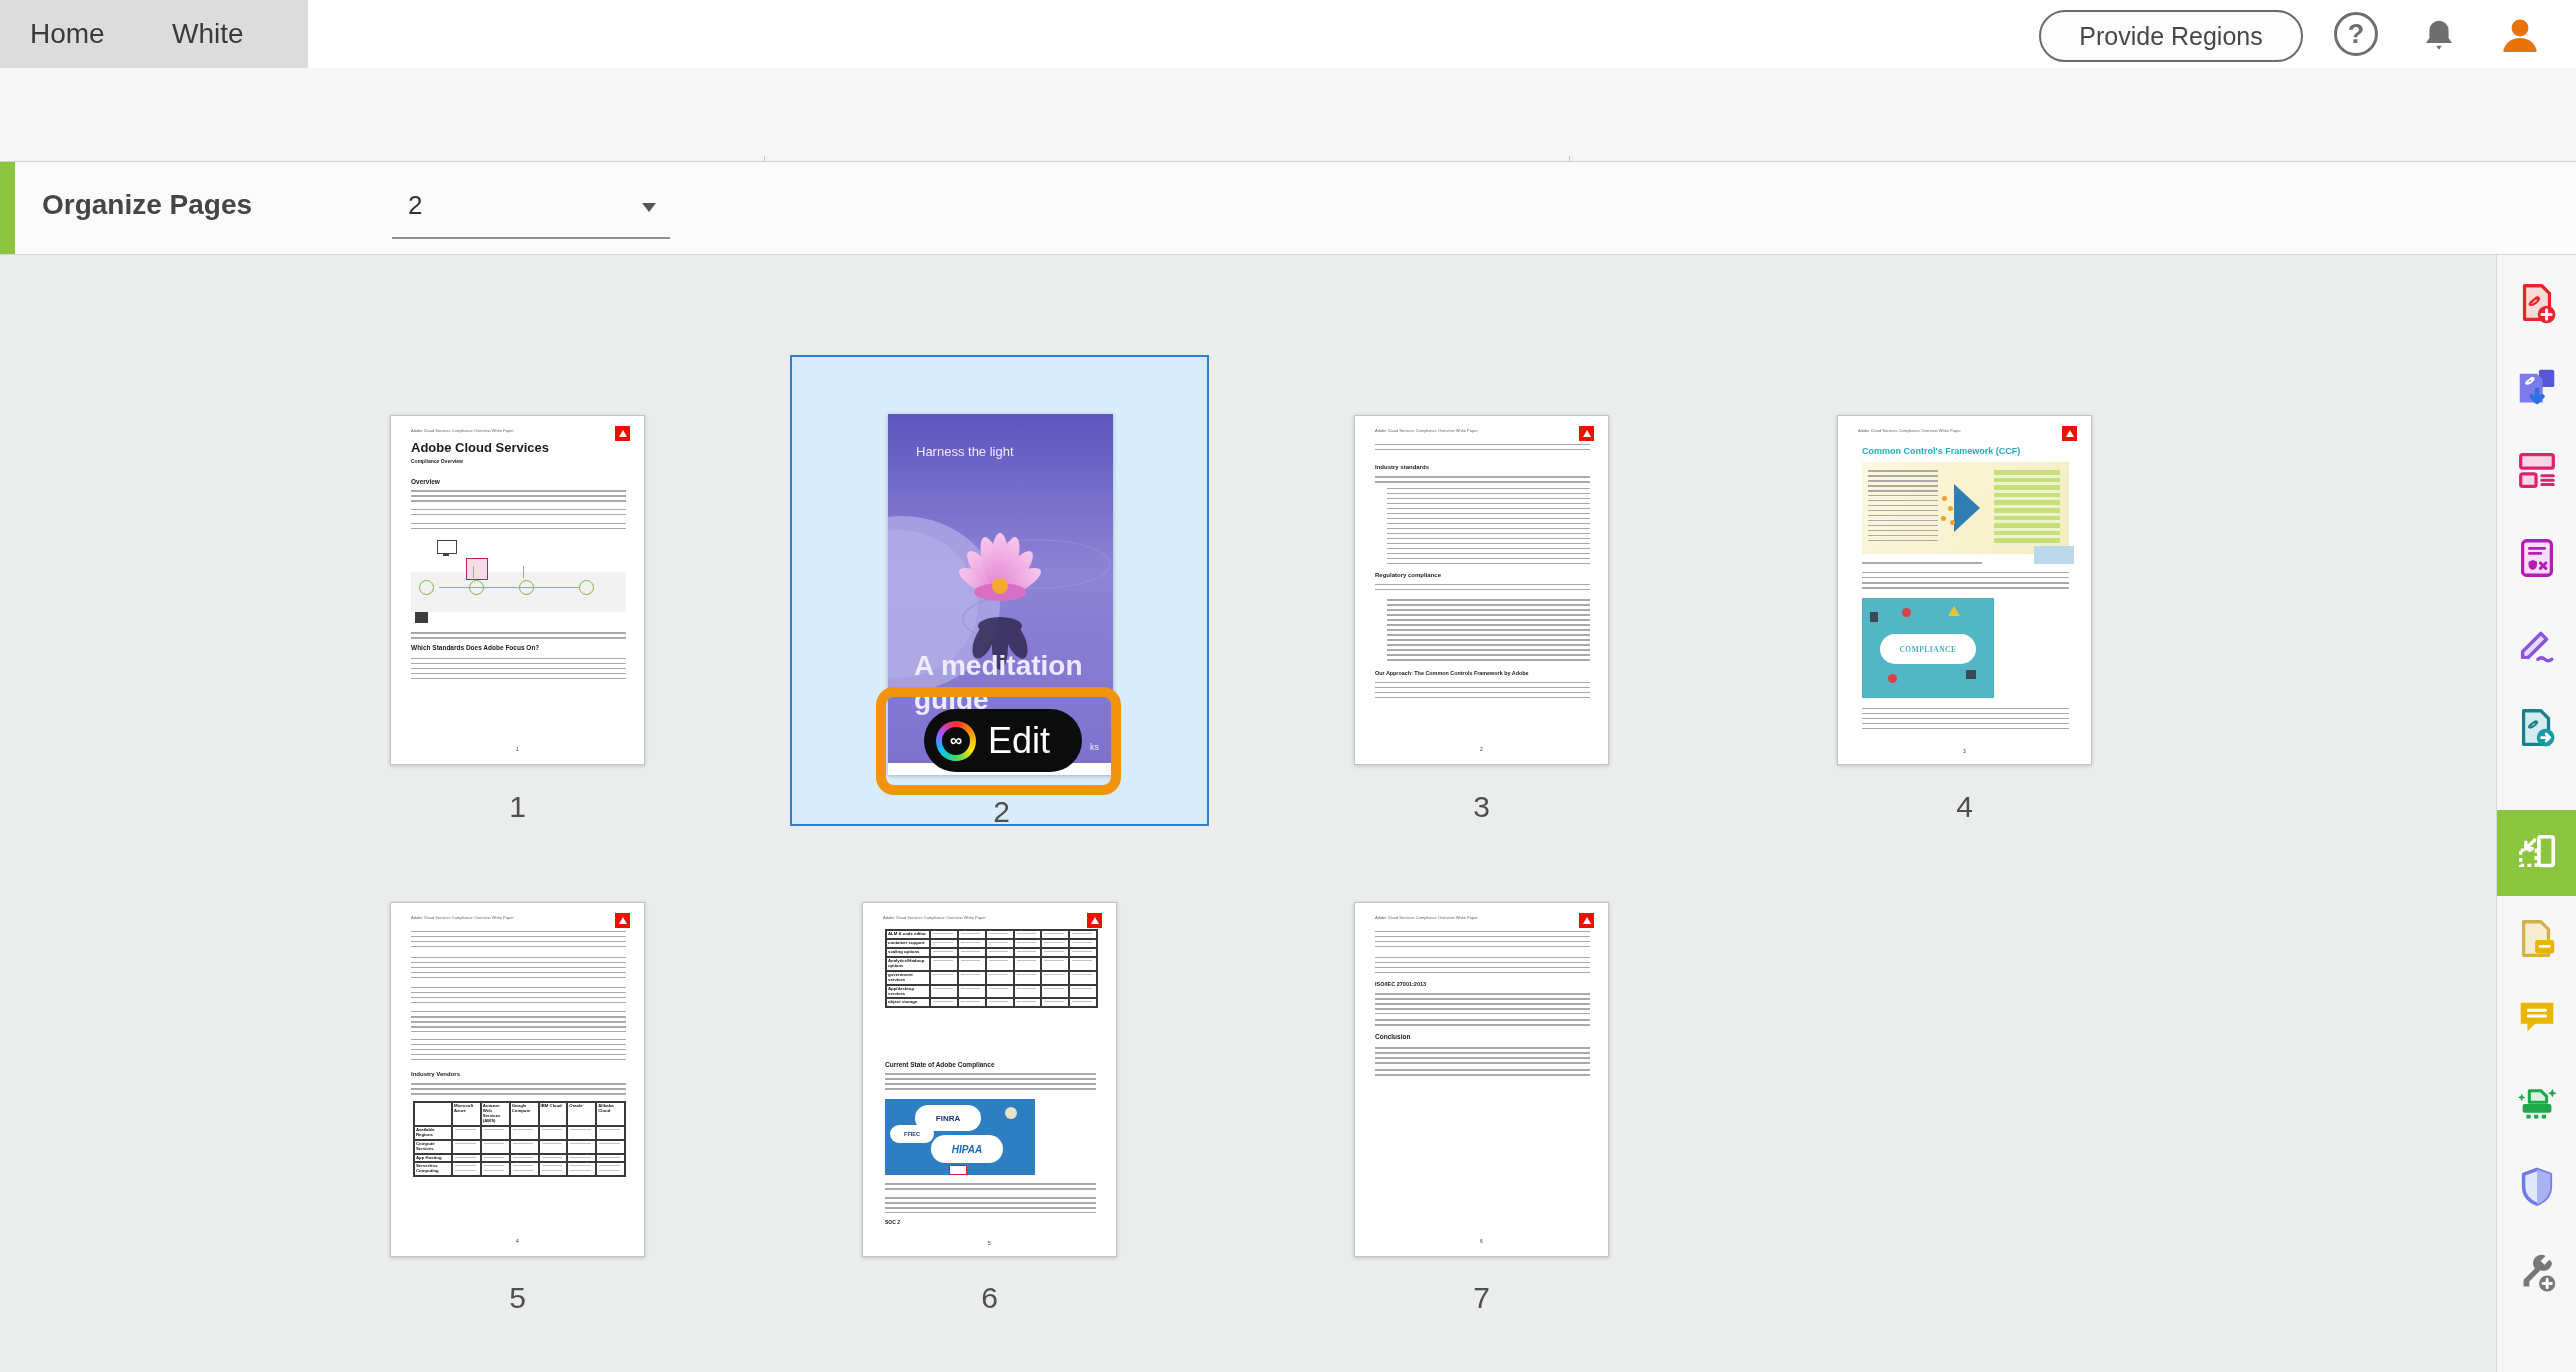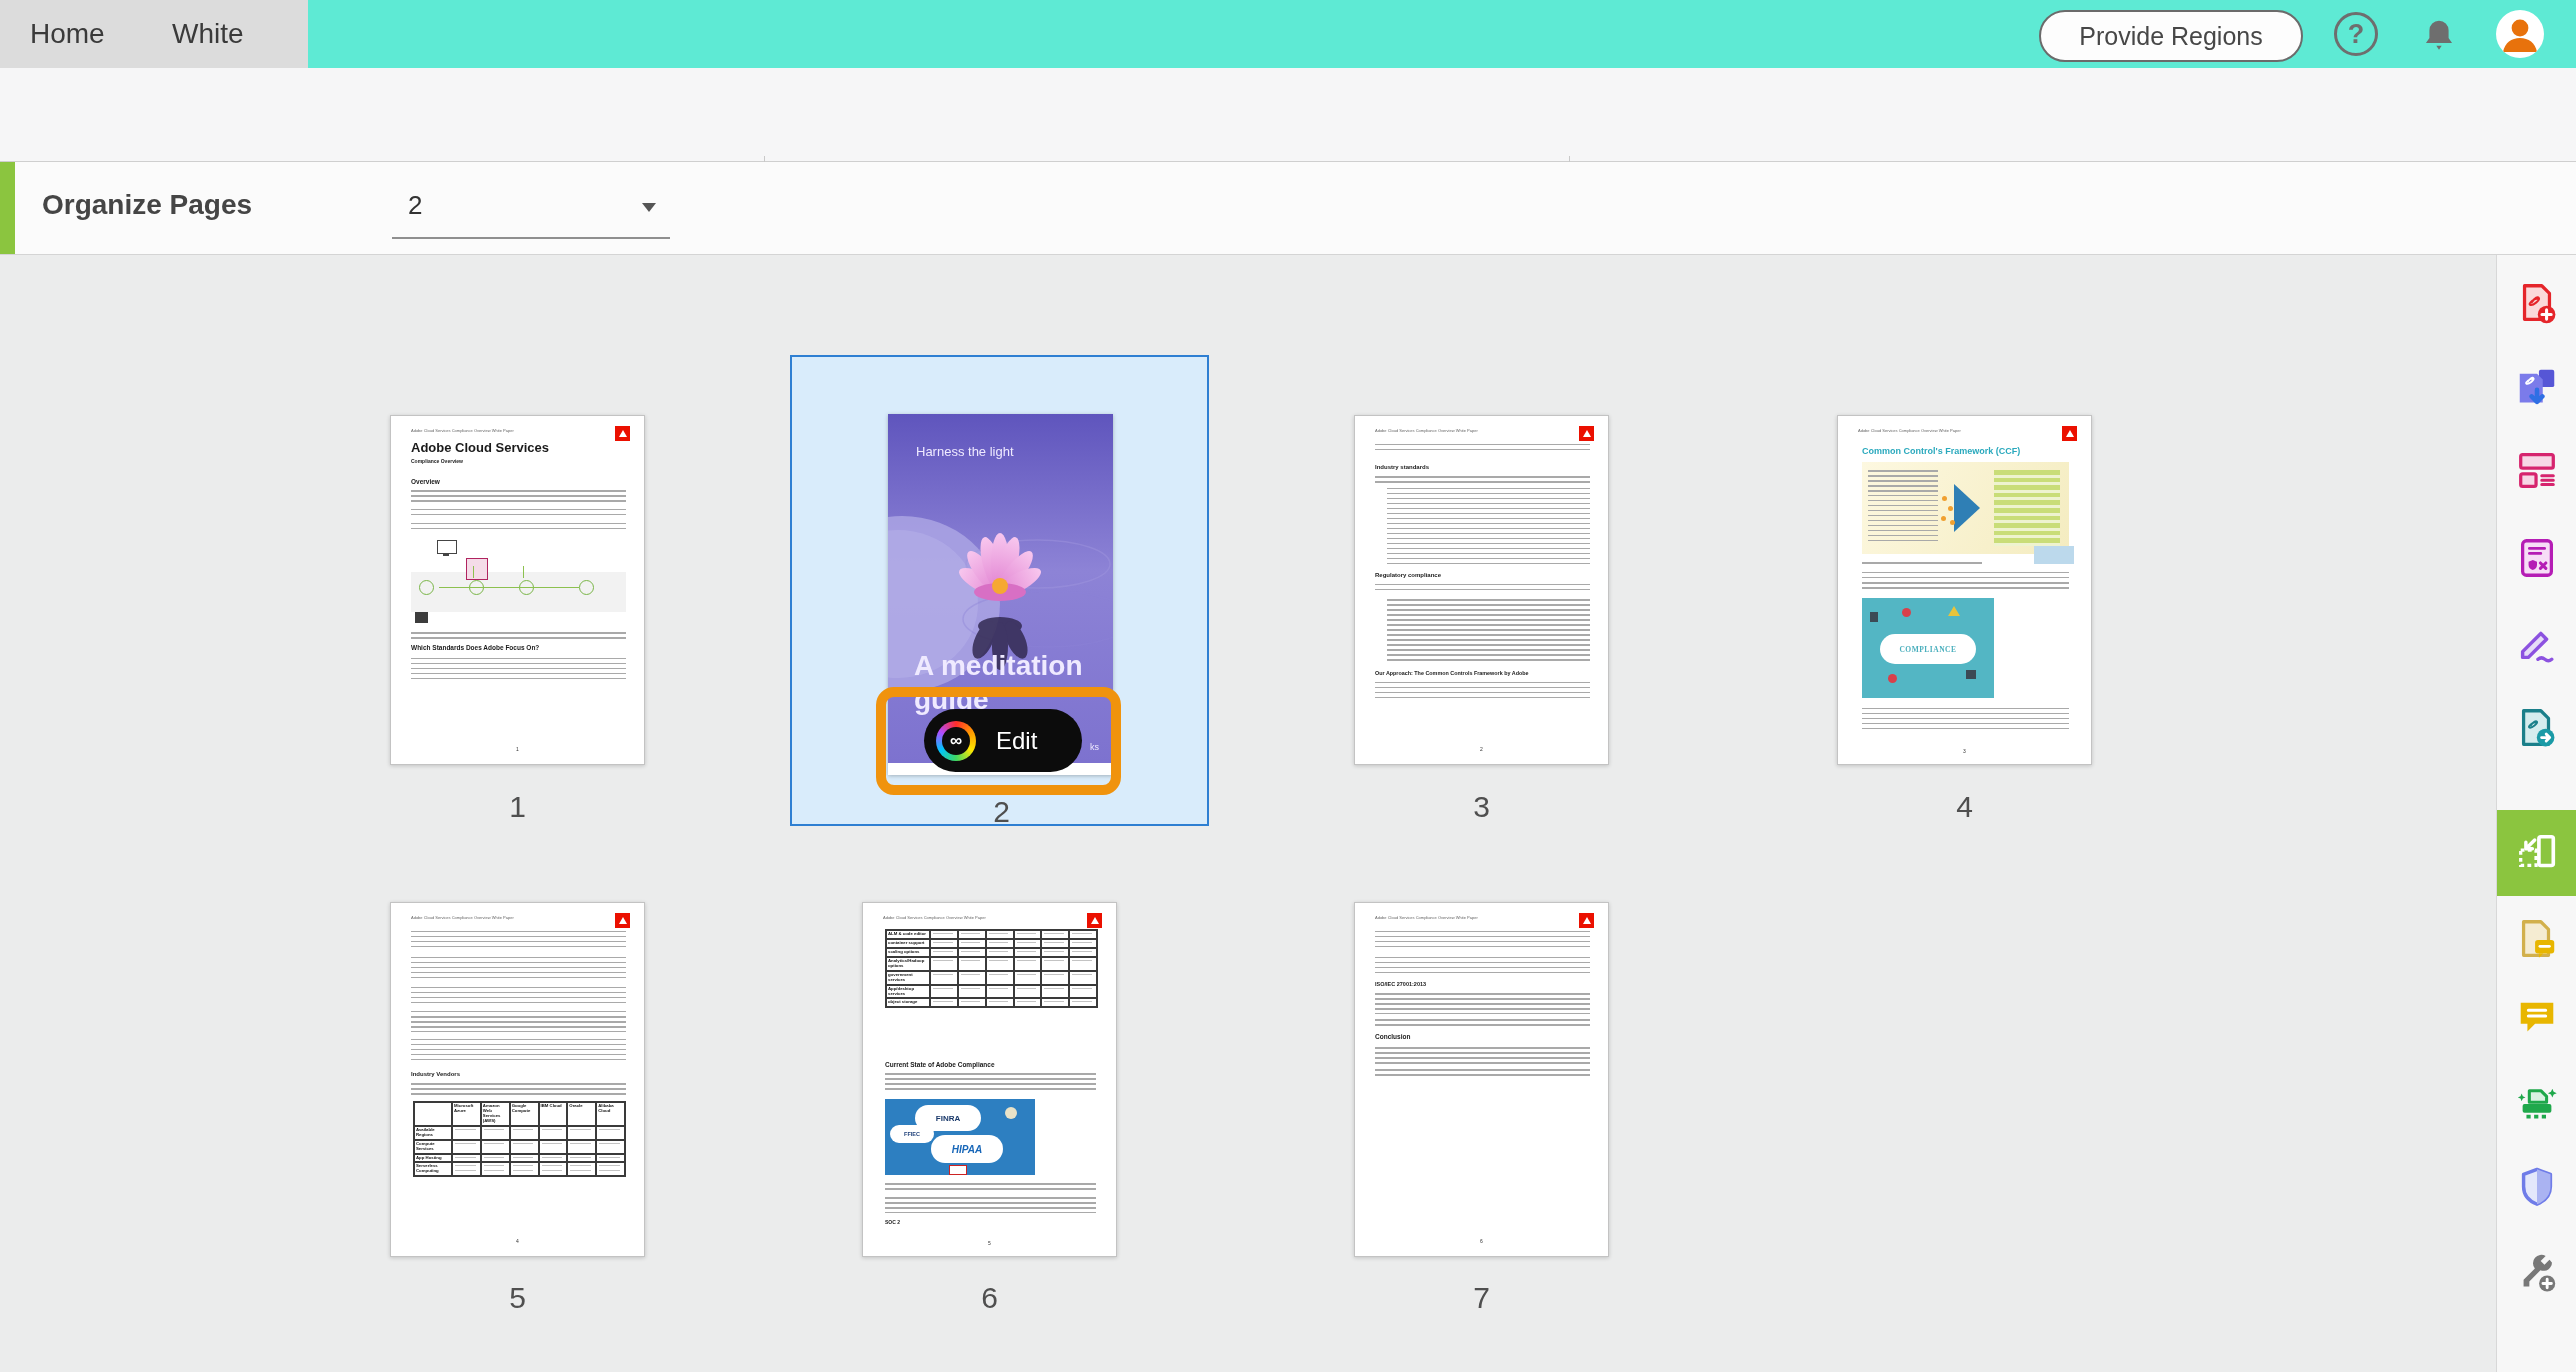--- a/index.html
+++ b/index.html
@@ -1,20 +1,20 @@
 <!DOCTYPE html>
 <html><head>
 <meta charset="utf-8">
 <style>
   html,body{margin:0;padding:0;background:#9a9a9a;}
   #app{position:relative;width:2576px;height:1373px;overflow:hidden;
        font-family:"Liberation Sans",sans-serif;background:#ebecec;user-select:none;}
   .abs{position:absolute;}
   
-  #tabbar{position:absolute;left:0;top:0;width:2576px;height:68px;background:#5eead4;}
+  #tabbar{position:absolute;left:0;top:0;width:2576px;height:68px;background:#ffffff;}
   #seg-home{position:absolute;left:0;top:0;width:308px;height:68px;background:#dcdcdc;}
   .nav-tab{position:absolute;top:0;height:68px;display:flex;align-items:center;
            font-size:28px;color:#3a3a3a;cursor:pointer;}
   #tab-active{position:absolute;left:310px;top:0;width:346px;height:68px;background:#f5f5f6;
               border-radius:10px 10px 0 0;display:flex;align-items:center;padding:0 26px;box-sizing:border-box;}
   #tab-active .t{font-size:26px;color:#2d2d2d;white-space:nowrap;}
   #tab-active .x{margin-left:18px;font-size:26px;color:#6b6b6b;cursor:pointer;}
   #tab-doc2{position:absolute;left:667px;top:0;width:360px;height:68px;background:#d6d6d6;
             border-left:1px solid #bdbdbd;border-right:1px solid #bdbdbd;display:flex;align-items:center;
             justify-content:center;font-size:26px;color:#3a3a3a;}
@@ -75,21 +75,21 @@
   #p2cover{position:absolute;left:0;top:0;width:225px;height:349px;}
   #p2white{position:absolute;left:0;top:349px;width:225px;height:12px;background:#fff;}
   .covertxt{position:absolute;color:#efeaff;font-weight:600;}
   #orange-hl{position:absolute;left:84px;top:330px;width:245px;height:108px;border:10px solid #f0930d;border-radius:18px;box-sizing:border-box;z-index:5;}
   #edit-pill{position:absolute;left:132px;top:352px;width:158px;height:63px;background:#0c0c0c;border-radius:32px;
              display:flex;align-items:center;padding-left:12px;box-sizing:border-box;z-index:6;cursor:pointer;}
   #cc-logo{width:40px;height:40px;border-radius:50%;background:conic-gradient(#ff2d2d,#ff9a00,#ffe600,#3fd964,#00c3ff,#b14cff,#ff2d2d);
            display:flex;align-items:center;justify-content:center;}
   #cc-logo .inner{width:28px;height:28px;border-radius:50%;background:#0c0c0c;display:flex;align-items:center;justify-content:center;
                   color:#fff;font-size:17px;font-weight:bold;}
-  #edit-pill .txt{margin-left:20px;color:#fff;font-size:24px;}
+  #edit-pill .txt{margin-left:12px;color:#fff;font-size:36px;}
   
   #rail{position:absolute;left:2496px;top:255px;width:80px;height:1118px;background:#f7f7f7;border-left:1px solid #d8d8d8;box-sizing:border-box;}
   .rail-ic{position:absolute;left:17px;width:46px;height:46px;cursor:pointer;}
   #rail-active{position:absolute;left:0;top:555px;width:80px;height:86px;background:#8bc53f;}
   #rail-active svg{position:absolute;left:17px;top:20px;width:46px;height:46px;}
 </style>
 </head>
 <body>
 
 <div id="app">

